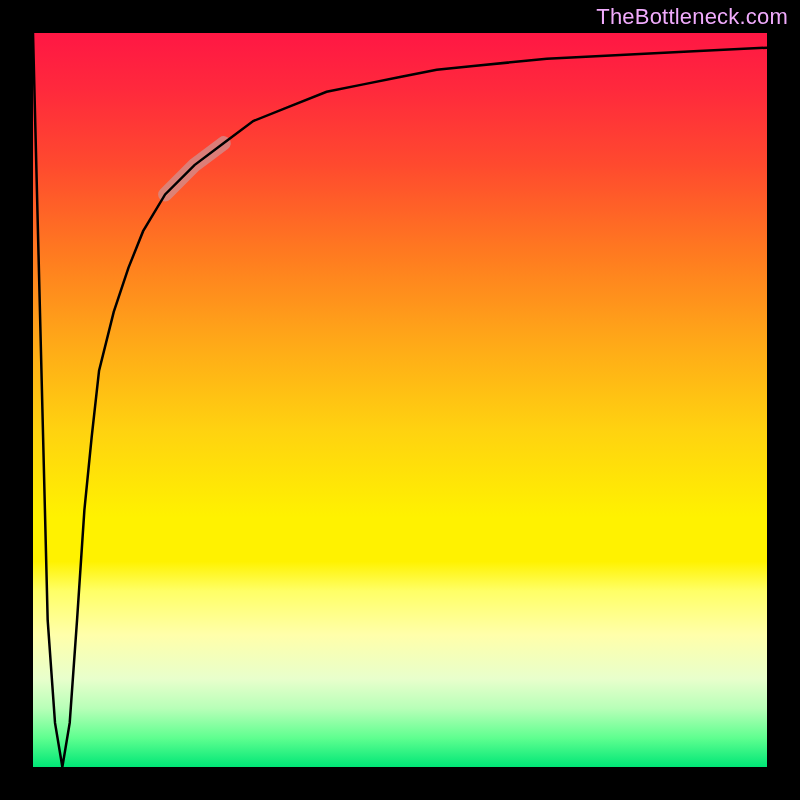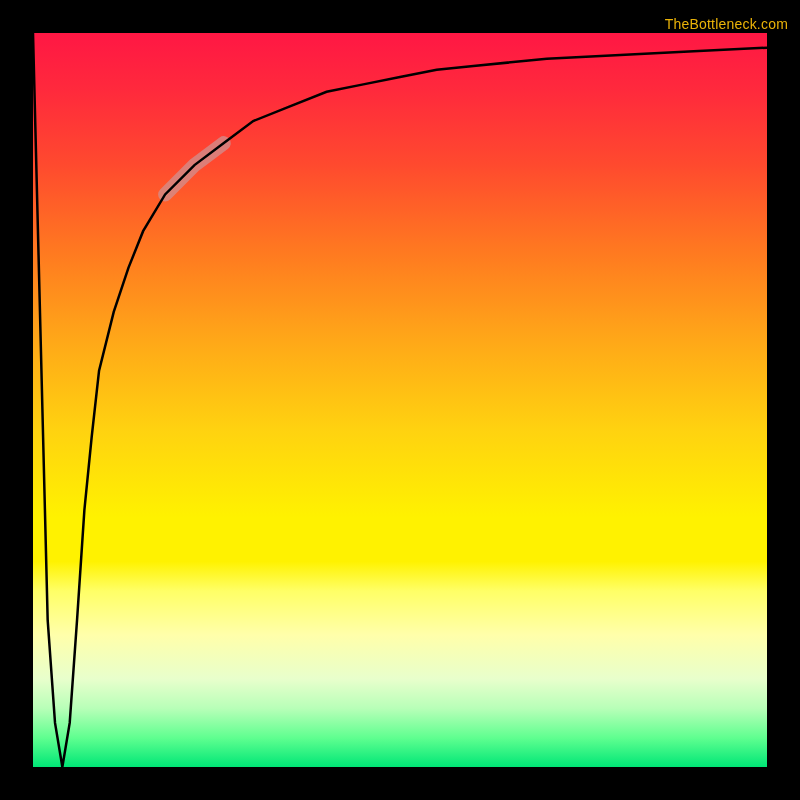--- a/index.html
+++ b/index.html
@@ -6,24 +6,24 @@
   body {
     width: 800px;
     height: 800px;
     background: #000;
     position: relative;
     font-family: Arial, Helvetica, sans-serif;
     overflow: hidden;
   }
   .attribution {
     position: absolute;
-    top: 16px;
+    top: 4px;
     right: 12px;
-    color: #eab308;
-    font-size: 14px;
+    color: #f0abfc;
+    font-size: 22px;
     font-weight: 400;
     letter-spacing: 0.2px;
     z-index: 10;
   }
   .plot-area {
     position: absolute;
     left: 33px;
     top: 33px;
     width: 734px;
     height: 734px;

